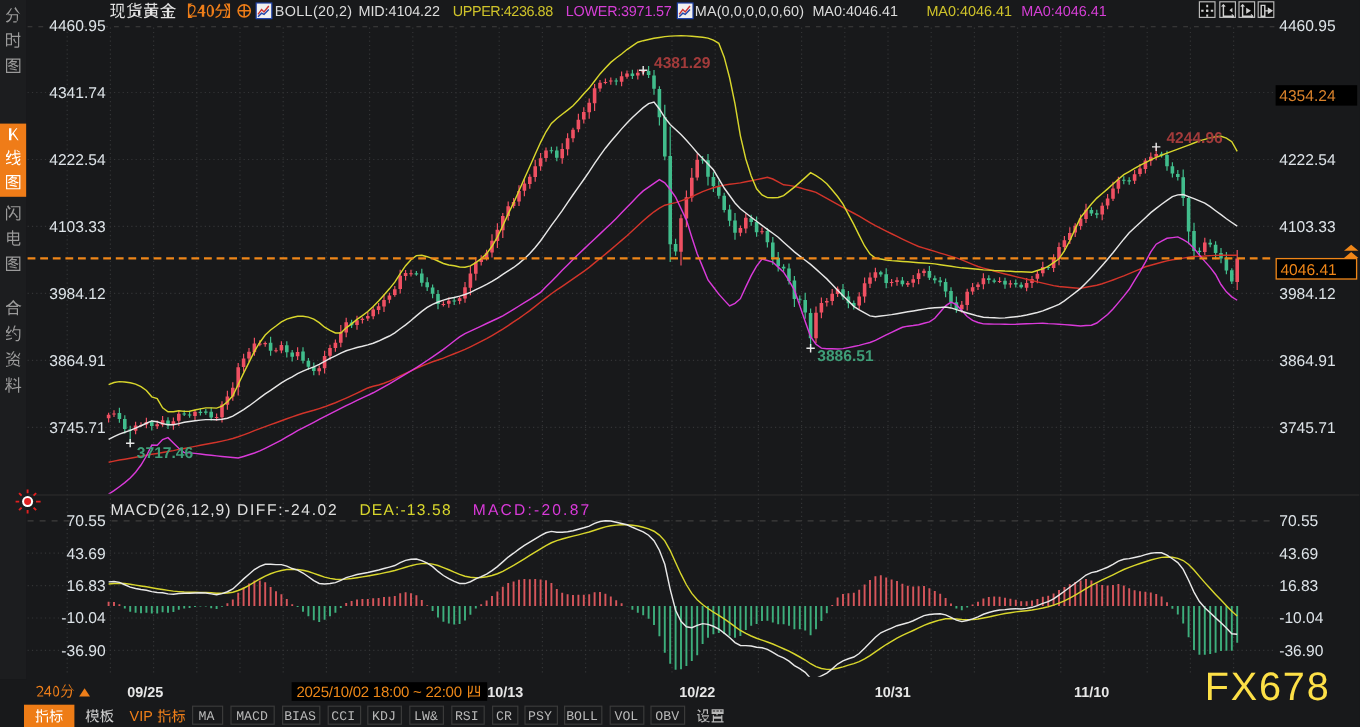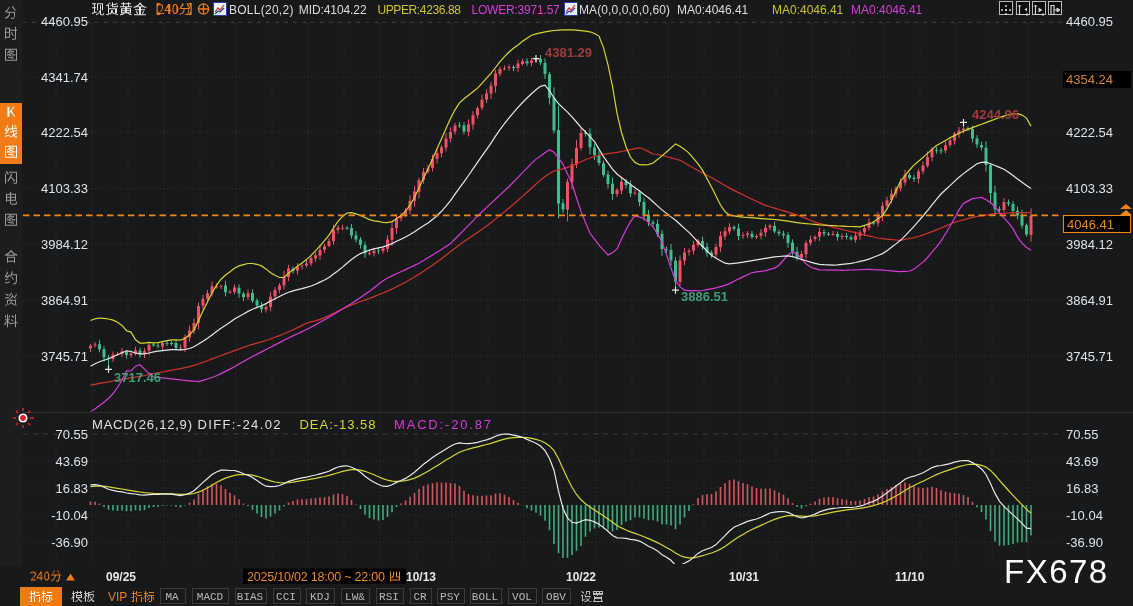--- a/index.html
+++ b/index.html
@@ -1,19 +1,19 @@
 <!DOCTYPE html>
 <html><head><meta charset="utf-8"><style>
 *{margin:0;padding:0;box-sizing:border-box}
 html,body{width:1133px;height:606px;background:#18191b;overflow:hidden;
 font-family:"Liberation Sans",sans-serif}
 #stage{position:relative;width:1133px;height:606px}
 .abs{position:absolute}
 .icbtn{position:absolute;top:1px;width:14px;height:14px;border:1px solid #b9b9b9;background:#0d0d0d}
-#fx{left:1004px;top:553px;font-size:33px;color:#ffffff;letter-spacing:1.5px}
+#fx{left:1004px;top:553px;font-size:33px;color:#fde047;letter-spacing:1.5px}
 </style></head><body>
 <div id="stage">
 <div class="abs" id="chartsvg" style="left:0;top:0"><svg width="1133" height="606" viewBox="0 0 1133 606" font-family="Liberation Sans, sans-serif">
         <path d="M56 23V563M92 23V563M128 23V563M164 23V563M200 23V563M236 23V563M272 23V563M308 23V563M344 23V563M380 23V563M416 23V563M452 23V563M488 23V563M524 23V563M560 23V563M596 23V563M632 23V563M668 23V563M704 23V563M740 23V563M776 23V563M812 23V563M848 23V563M884 23V563M920 23V563M956 23V563M992 23V563M1028 23V563" stroke="#333436" stroke-width="1" stroke-dasharray="1 2.6" fill="none"></path>
         <path d="M23 77.1H1062M23 132.9H1062M23 188.7H1062M23 244.5H1062M23 300.3H1062M23 356.1H1062M23 461H1062M23 488H1062M23 515H1062M23 542H1062" stroke="#333436" stroke-width="1" stroke-dasharray="1 2.6" fill="none"></path>
         <path d="M23 22.3H1062" stroke="#3f3f3f" stroke-width="1" stroke-dasharray="4 5" fill="none"></path>
         <path d="M23 434H1062" stroke="#3e3e3e" stroke-width="1" stroke-dasharray="5 5" fill="none"></path>
         <path d="M23 412.5H1133" stroke="#2f2f2f" stroke-width="1"></path>
         <defs>
           <clipPath id="mc">

